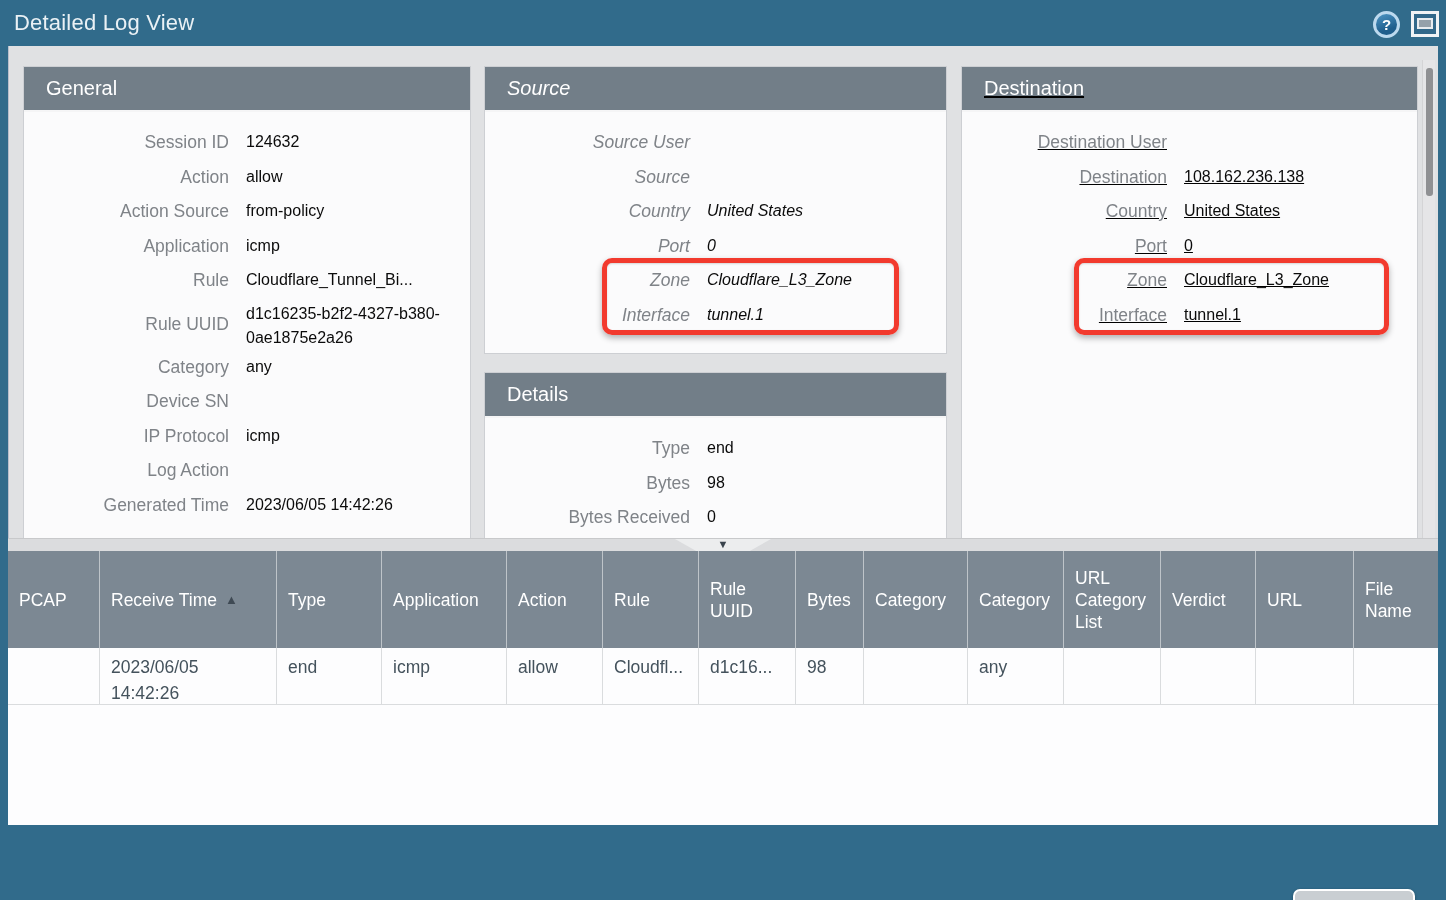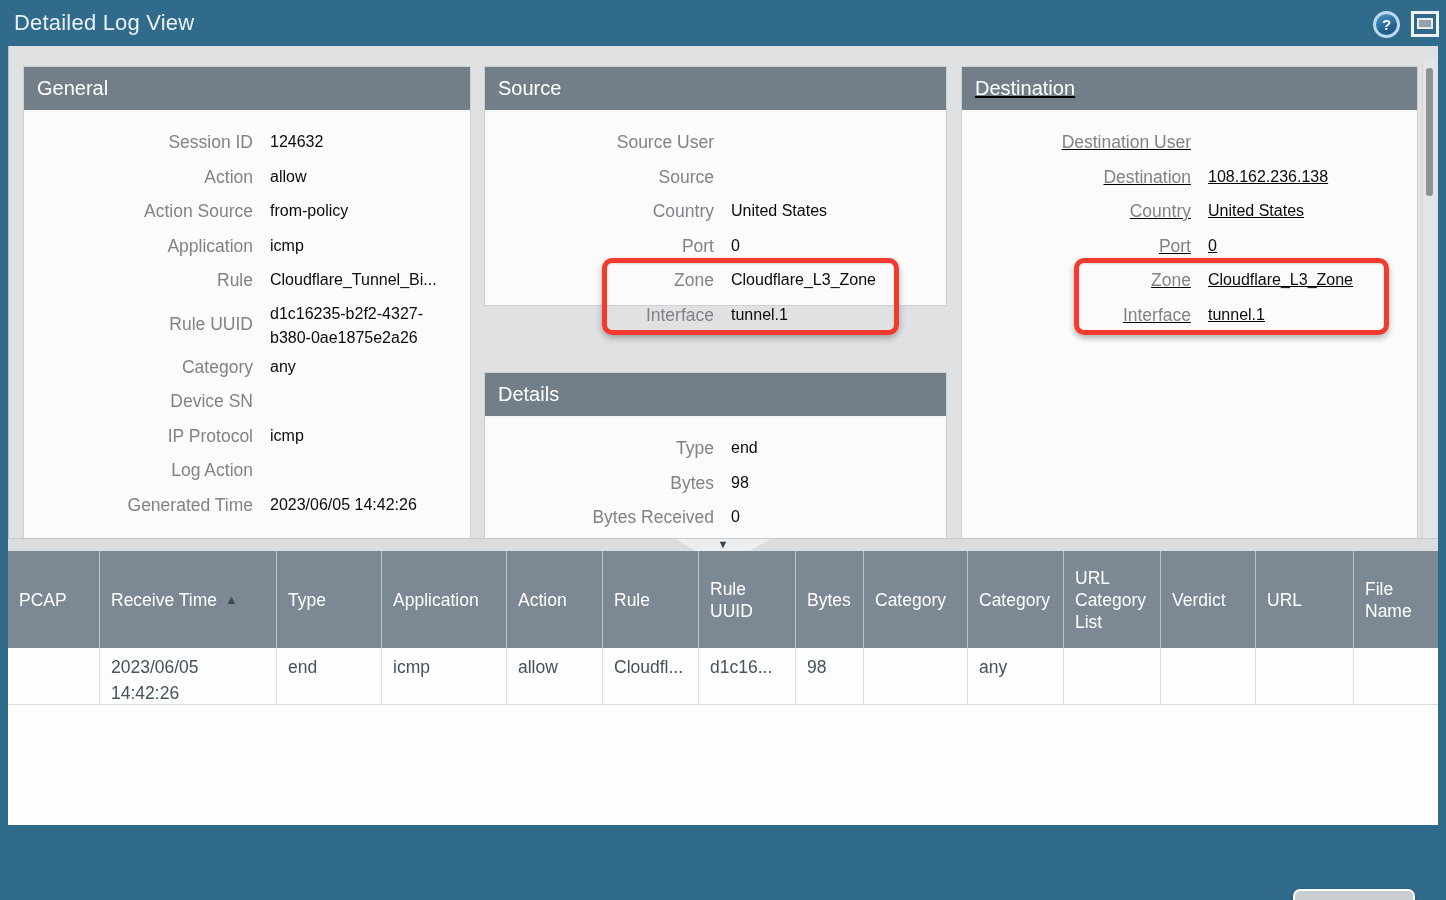--- a/index.html
+++ b/index.html
@@ -37,36 +37,36 @@
   
   .upper {
     position:absolute; left:8px; top:46px; width:1430px; height:492px;
     background:#E0E1E3; overflow:hidden; border-left:1px solid #B9BECB;
   }
   .panel {
     position:absolute; background:#FBFBFC; border:1px solid #CDCfD3;
   }
   .panel-header {
     height:45px; background:#727E88; color:#FFFFFF;
-    font-size:20px; display:flex; align-items:center; padding-left:13px;
+    font-size:20px; display:flex; align-items:center; padding-left:22px;
     border-bottom:2px solid #F5F5F6;
   }
-  .panel-body { padding-top:13px; position:relative;margin-left:24px; }
+  .panel-body { padding-top:13px; position:relative; }
   .drow { display:flex; min-height:34.5px; line-height:34.5px; }
   .drow .lbl {
     width:205px; text-align:right; color:#7F8388; font-size:17.5px; flex:none;
   }
   .drow .val {
     margin-left:17px; color:#0B0B0B; font-size:16px; flex:1;
     word-break:break-word; padding-right:12px;
   }
   .drow.tall { min-height:52px; line-height:24px; padding-top:4px; }
   .drow.tall .lbl { line-height:44px; }
   .panel-general { left:14px; top:20px; width:448px; bottom:-30px; }
-  .panel-source  { left:475px; top:20px; width:463px; height:240px; }
+  .panel-source  { left:475px; top:20px; width:463px; height:288px;font-style:italic; }
   .panel-details { left:475px; top:326px; width:463px; bottom:-30px; }
   .panel-destination { left:952px; top:20px; width:457px; bottom:-30px;text-decoration:underline; }
   .hl-box {
     position:absolute; border:5px solid #F23A2E; border-radius:10px;
     box-shadow:0 3px 6px rgba(0,0,0,.3), inset 0 1px 2px rgba(0,0,0,.15);
     pointer-events:none;
   }
   .hl-source { left:117px; top:191px; width:297px; height:77px; }
   .hl-dest   { left:112px; top:191px; width:315px; height:77px; }
   

